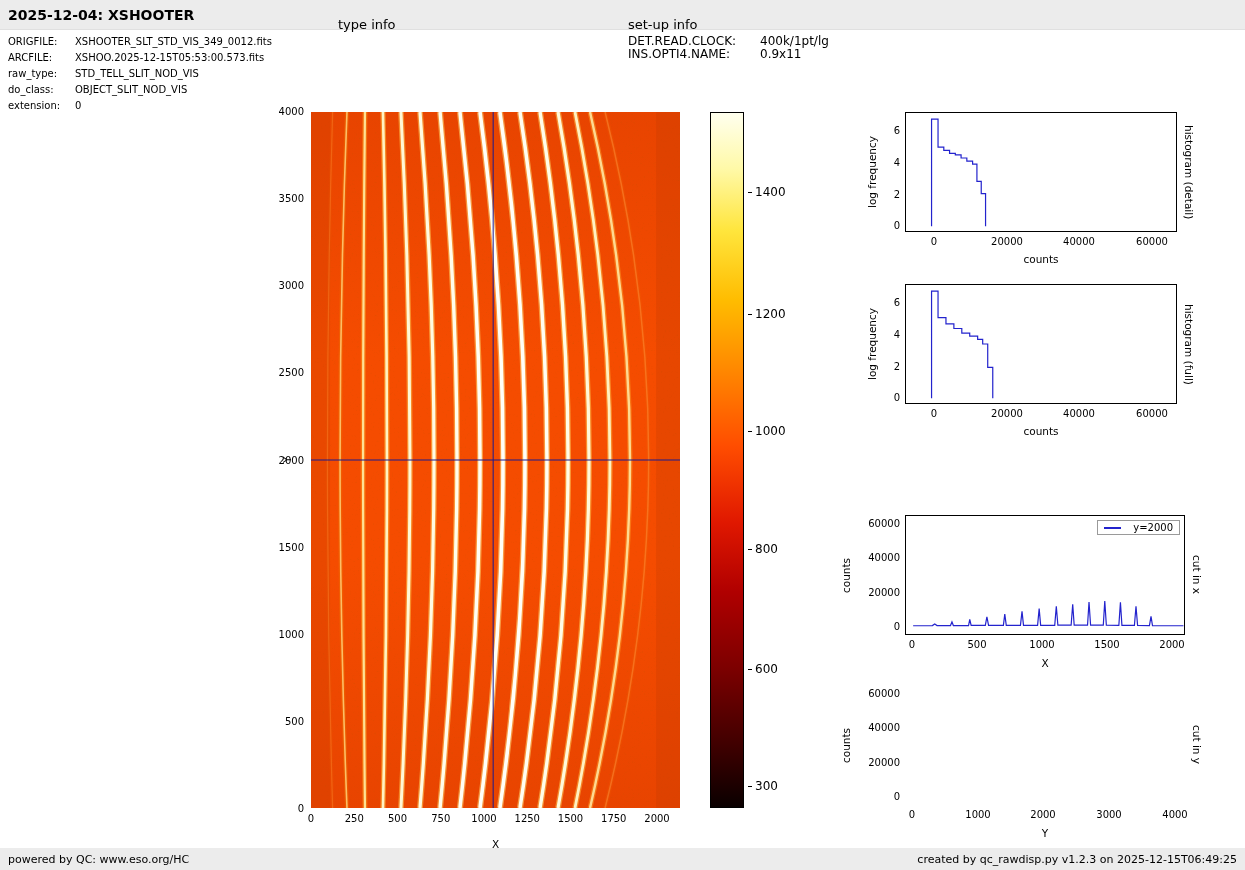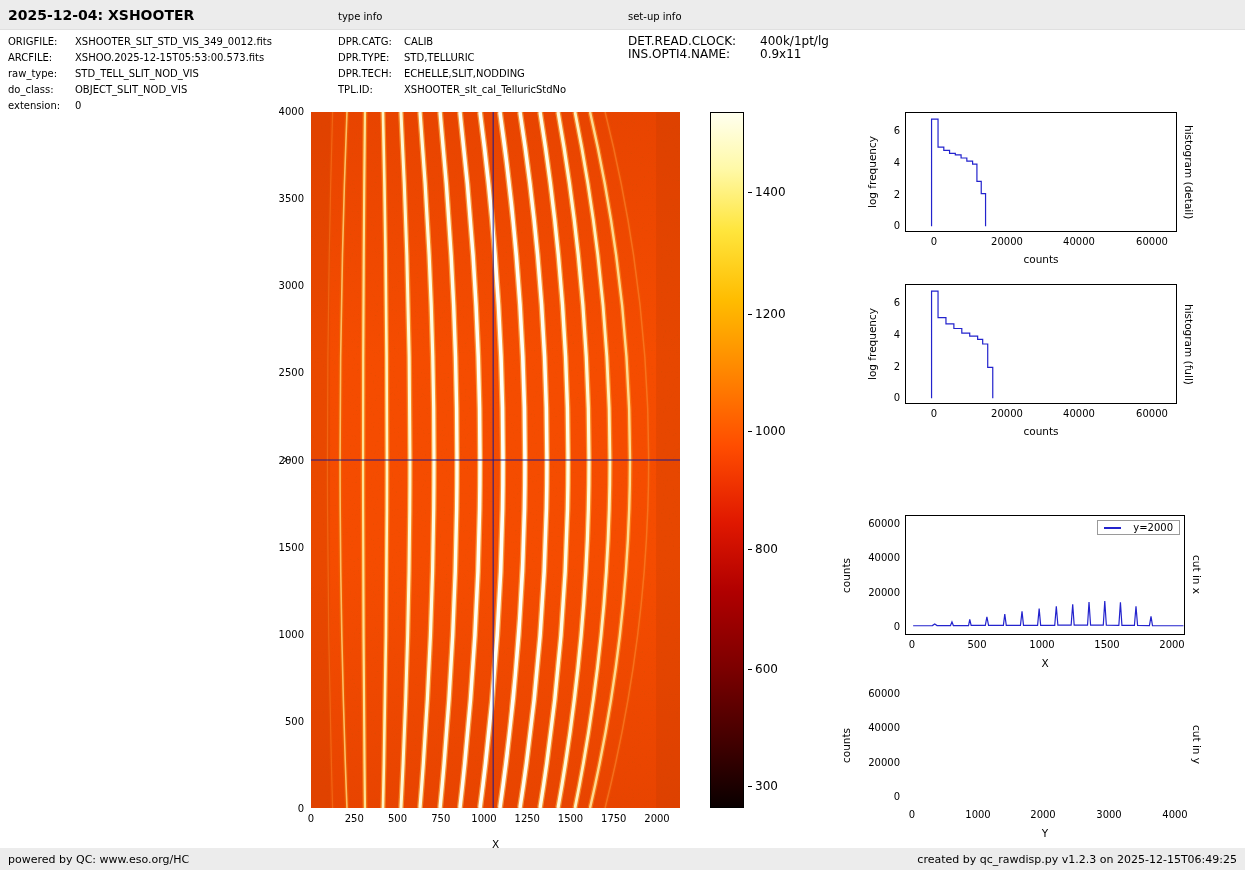--- a/index.html
+++ b/index.html
@@ -2,21 +2,21 @@
 <html><head>
 <meta charset="utf-8">
 <style>
   *{margin:0;padding:0;box-sizing:border-box}
   body{font-family:"DejaVu Sans","Liberation Sans",sans-serif;background:#fff}
   #root{position:relative;width:1245px;height:870px;background:#fff;overflow:hidden;color:#000;font-size:11px}
   .bar{position:absolute;left:0;width:1245px;background:#ececec}
   #header-bar{top:0;height:30px;border-bottom:1px solid #e0e0e0}
   #footer-bar{top:848px;height:22px;display:flex;justify-content:space-between;align-items:center;padding:0 8px;font-size:11px}
   .htitle{position:absolute;top:7px;left:8px;font-size:14px;font-weight:bold}
-  .hsection{position:absolute;top:11px;font-size:10px}
+  .hsection{position:absolute;top:17px;font-size:13px}
   .infogrid{position:absolute;display:grid;row-gap:2px;font-size:10px;line-height:14px;white-space:nowrap}
   #file-info{left:8px;top:35px;grid-template-columns:67px auto}
   #type-info{left:338px;top:35px;grid-template-columns:66px auto}
   #setup-info{left:628px;top:36px;grid-template-columns:132px auto;font-size:12px;line-height:11px;row-gap:2px}
   .plotbox{position:absolute;border:1px solid #000;background:#fff}
   svg.chart{width:100%;height:100%;display:block}
   #echelle-box{position:absolute;left:311px;top:112px;width:369px;height:696px}
   #echelle-box svg{width:100%;height:100%;display:block}
   #colorbar{position:absolute;left:710px;top:112px;width:34px;height:696px;border:1px solid #000;
     background:linear-gradient(to top,#0a0000 0%,#400000 9%,#7c0000 20%,#b00000 31%,#e01800 41%,
@@ -55,30 +55,20 @@
     <span>ARCFILE:</span>
       <span>XSHOO.2025-12-15T05:53:00.573.fits</span>
     <span>raw_type:</span>
       <span>STD_TELL_SLIT_NOD_VIS</span>
     <span>do_class:</span>
       <span>OBJECT_SLIT_NOD_VIS</span>
     <span>extension:</span>
       <span>0</span>
   </div>
 
-  <div class="infogrid" id="type-info">
-    <span>DPR.CATG:</span>
-      <span>CALIB</span>
-    <span>DPR.TYPE:</span>
-      <span>STD,TELLURIC</span>
-    <span>DPR.TECH:</span>
-      <span>ECHELLE,SLIT,NODDING</span>
-    <span>TPL.ID:</span>
-      <span>XSHOOTER_slt_cal_TelluricStdNo</span>
-  </div>
 
   <div class="infogrid" id="setup-info">
     <span>DET.READ.CLOCK:</span>
       <span>400k/1pt/lg</span>
     <span>INS.OPTI4.NAME:</span>
       <span>0.9x11</span>
   </div>
 
   <div id="echelle-box">
     <svg viewBox="0 0 2133 4000" preserveAspectRatio="none">

